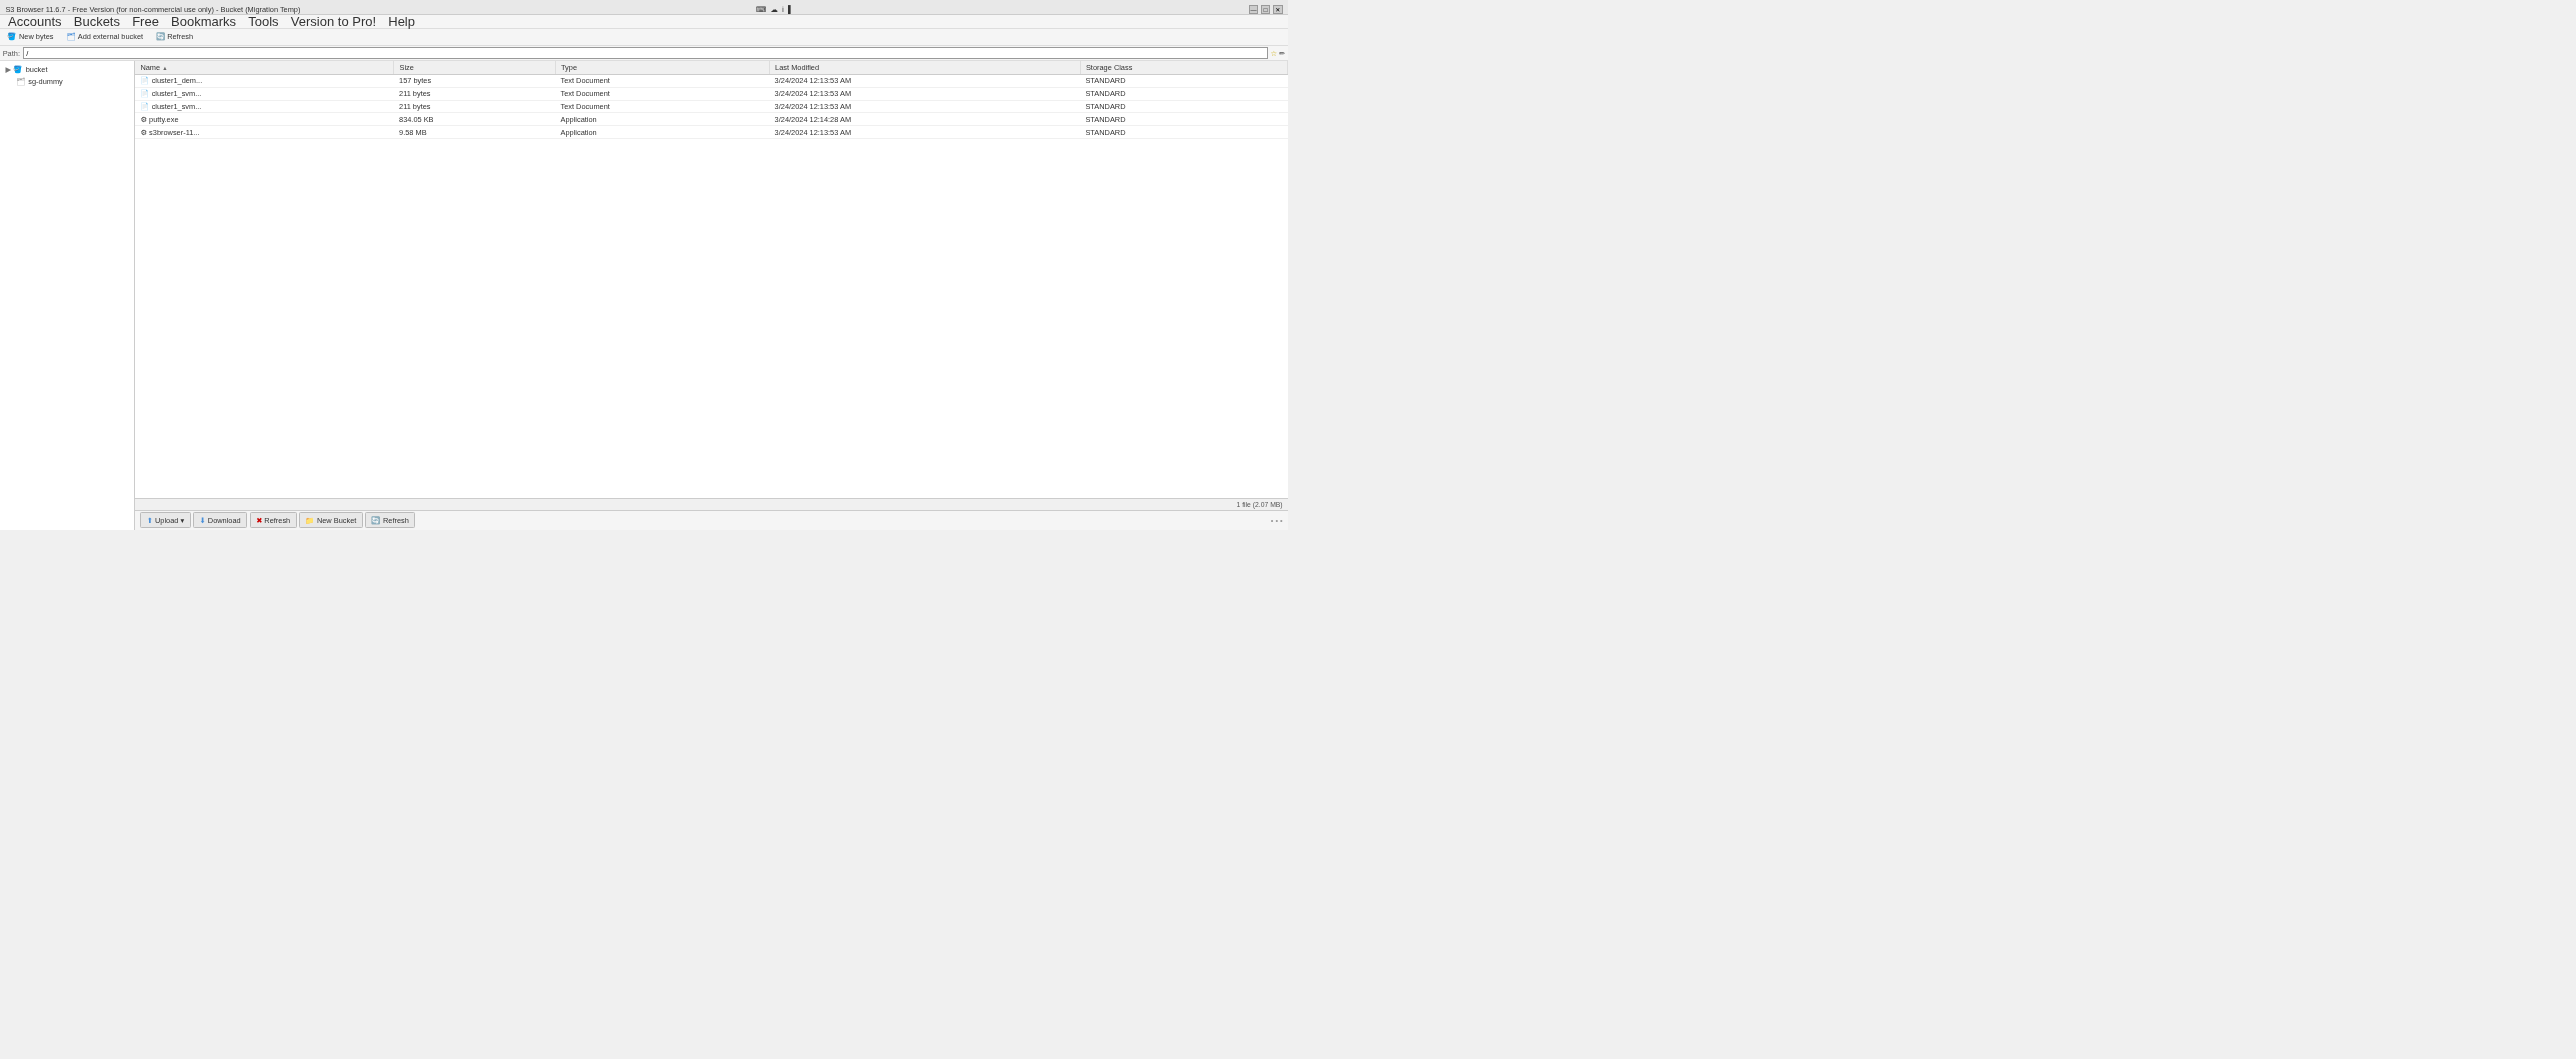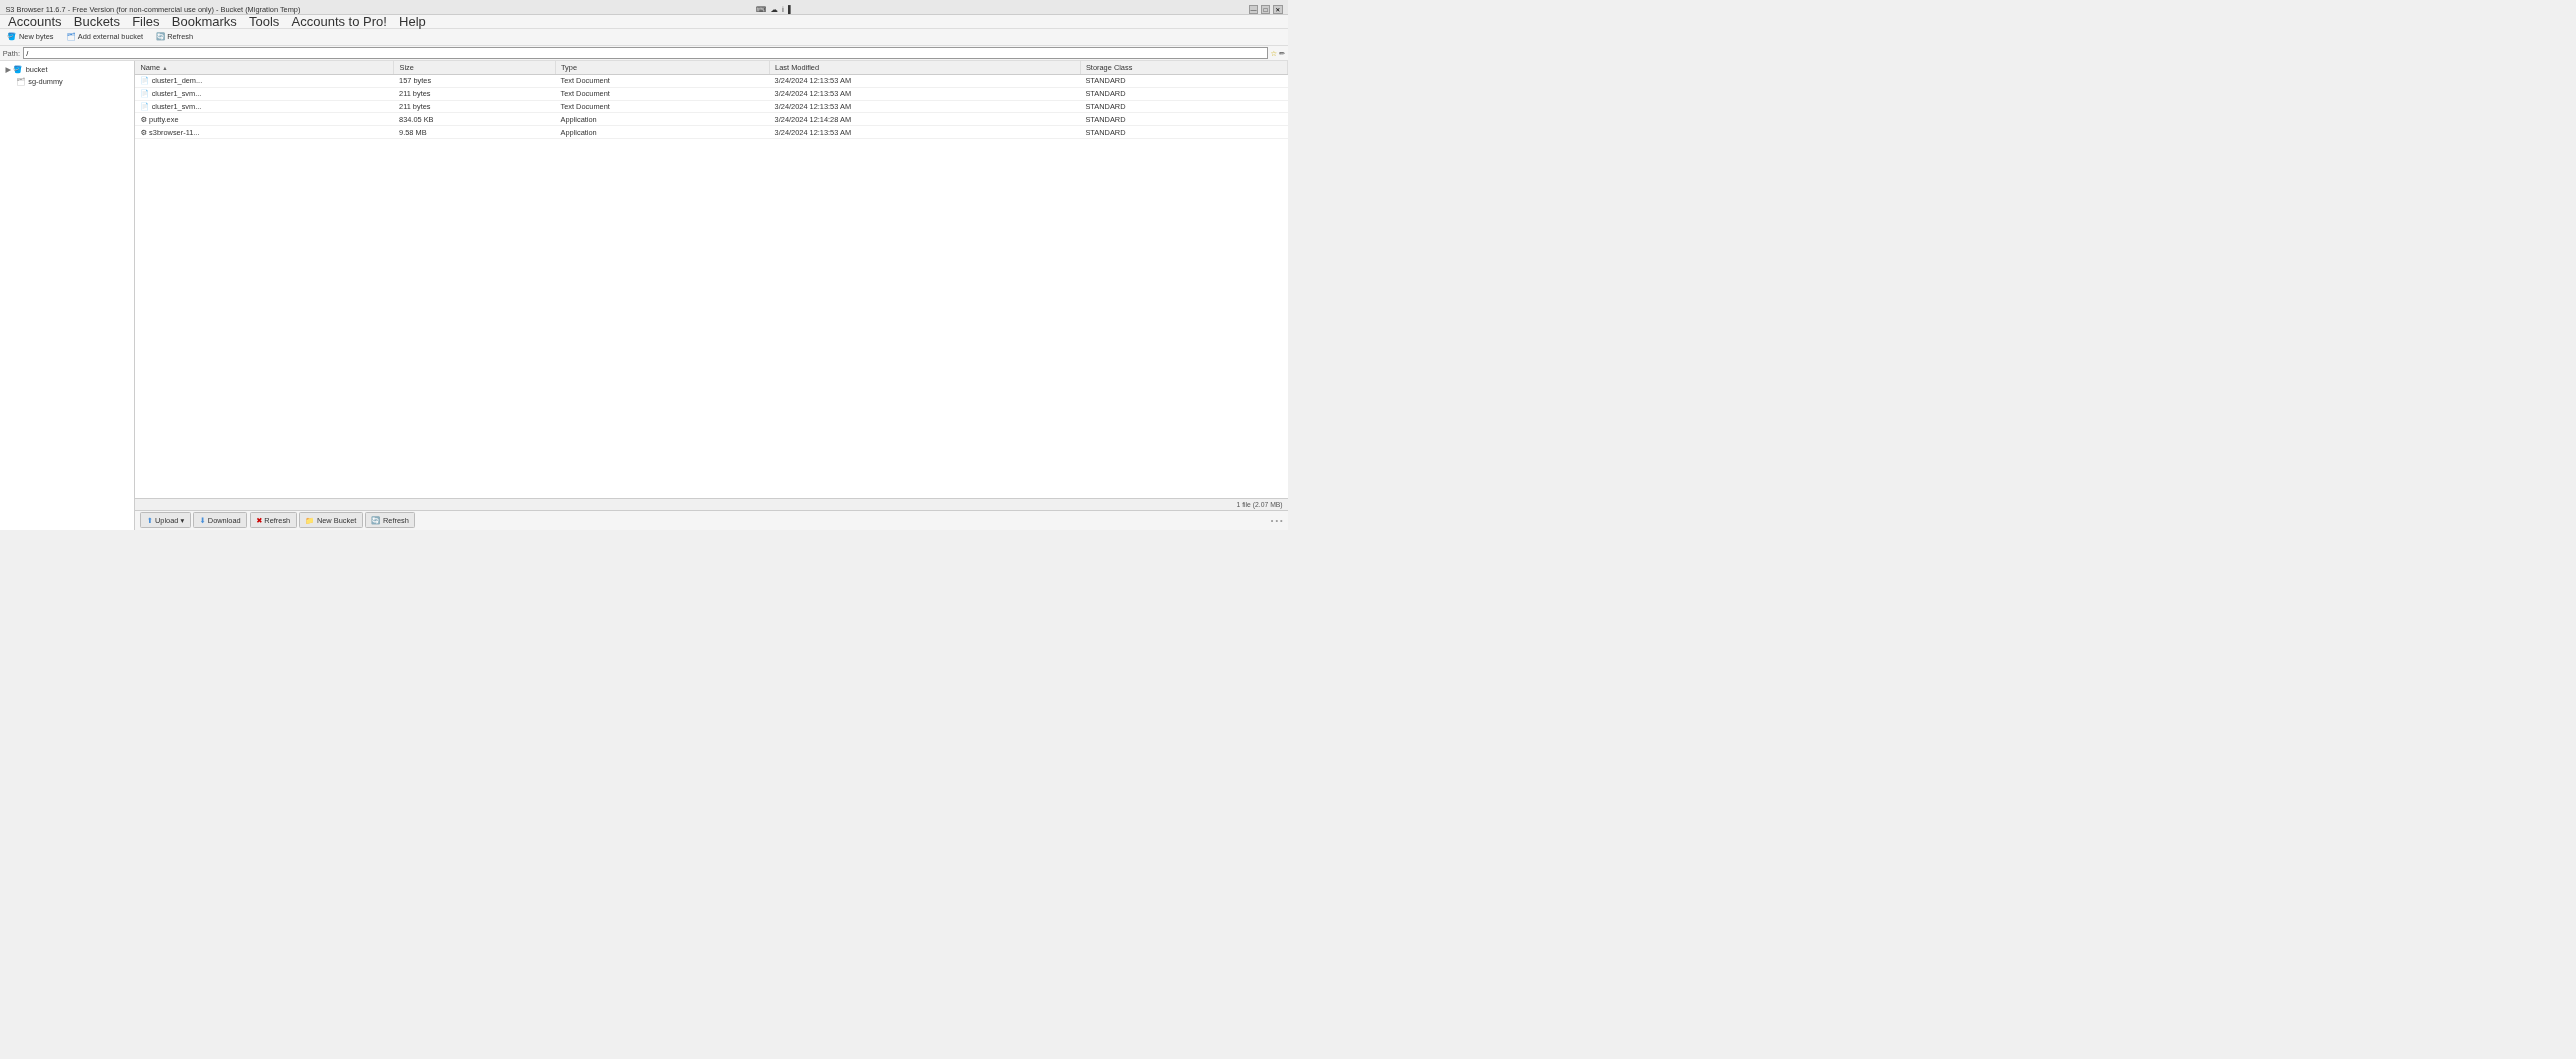--- a/index.html
+++ b/index.html
@@ -315,24 +315,24 @@
   <div class="title-bar-controls">
     <button class="title-bar-btn">—</button>
     <button class="title-bar-btn">□</button>
     <button class="title-bar-btn">✕</button>
   </div>
 </div>
 
 <div class="menu-bar">
   <span class="menu-item">Accounts</span>
   <span class="menu-item">Buckets</span>
-  <span class="menu-item">Files</span>
+  <span class="menu-item">Free</span>
   <span class="menu-item">Bookmarks</span>
   <span class="menu-item">Tools</span>
-  <span class="menu-item">Accounts to Pro!</span>
+  <span class="menu-item">Version to Pro!</span>
   <span class="menu-item">Help</span>
 </div>
 
 <div class="toolbar">
   <button class="toolbar-btn">
     <span style="color:#ffa500;">🪣</span>
     <span>New bytes</span>
   </button>
   <button class="toolbar-btn">
     <span style="color:#4a90d9;">🗂</span>

